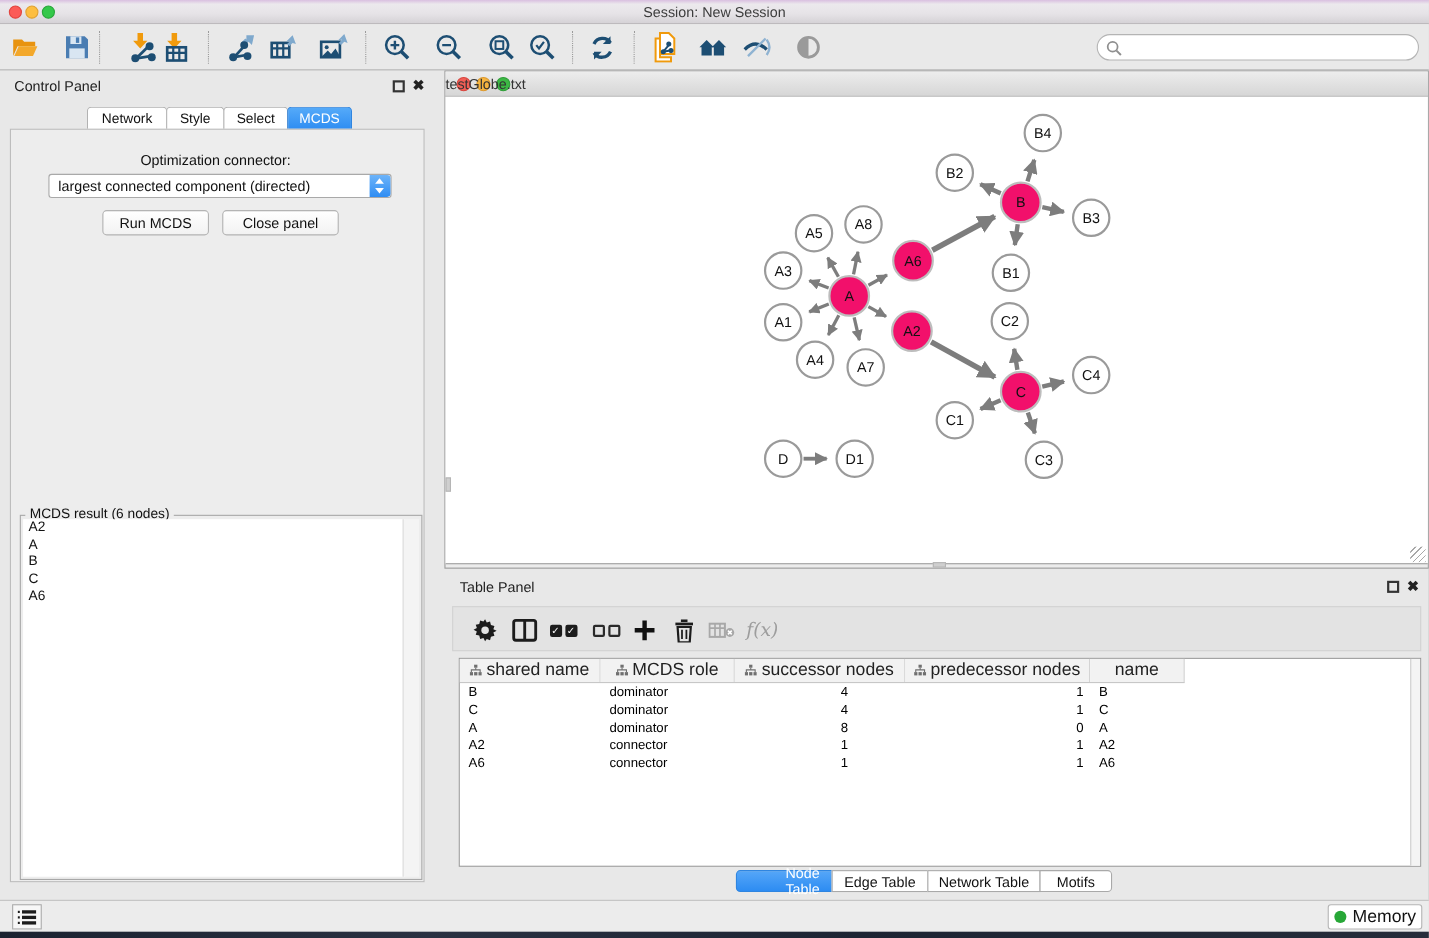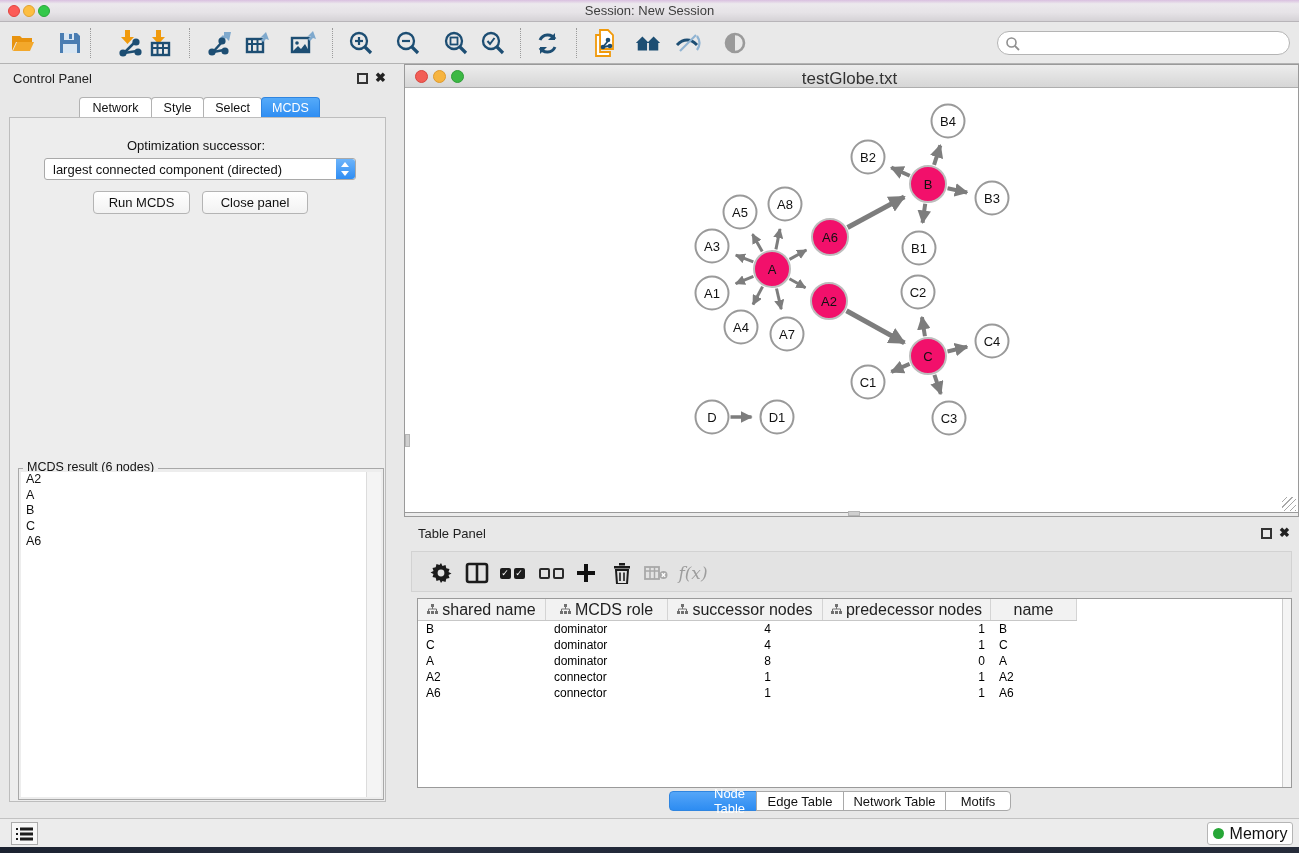--- a/index.html
+++ b/index.html
@@ -45,21 +45,21 @@
         font-size:13px; color:#111; display:flex; align-items:center; justify-content:center; }
   .fieldset { position:absolute; left:17px; top:404px; width:366px; height:332px; border:1px solid #a8a8a8; }
   .fieldset .legend { position:absolute; left:4px; top:-9px; background:#ededed; padding:0 4px; font-size:12.5px; color:#111; }
   .result-list { position:absolute; left:2px; top:3px; width:347px; height:325px; background:#fff; overflow:hidden; }
   .result-item { font-size:12.5px; color:#111; line-height:15.5px; padding-left:5px; }
   .vtrack { position:absolute; right:2px; top:3px; width:15px; height:325px; background:#f4f4f4; border-left:1px solid #dcdcdc; }
 
   
   .net-window { position:absolute; left:404px; top:64px; width:895px; height:453px; border:1px solid #9a9a9a; background:#ececec; }
   .net-titlebar { position:absolute; left:0; top:0; right:0; height:23px; background:linear-gradient(#ededed,#d6d6d6); border-bottom:1px solid #aeaeae; }
-  .net-titlebar .title { position:absolute; left:0; right:4px; top:4px; text-align:center; font-size:17px; color:#333; }
+  .net-titlebar .title { position:absolute; left:0; right:4px; top:4px; font-size:13px; color:#333; }
   .ntl { position:absolute; top:5px; width:13px; height:13px; border-radius:50%; }
   .ntl.red    { left:10px; background:#f25e56; border:1px solid #d8453e; }
   .ntl.yellow { left:28px; background:#f6b43f; border:1px solid #dd9a2e; }
   .ntl.green  { left:46px; background:#3cb844; border:1px solid #2f9e38; }
   .net-canvas { position:absolute; left:0; top:23px; width:893px; height:425px; background:#fff; border-bottom:1px solid #9a9a9a; }
   .scroll-stub-left { position:absolute; left:0; top:369px; width:5px; height:13px; background:#cfcfcf; border:1px solid #b5b5b5; }
   .scroll-stub-bottom { position:absolute; left:443px; bottom:0px; width:12px; height:5px; background:#cfcfcf; border:1px solid #b5b5b5; }
   .resize-grip { position:absolute; right:2px; top:432px; width:14px; height:14px;
       background:repeating-linear-gradient(135deg, transparent 0 3px, #a8a8a8 3px 4px); }
   #graph-svg text { font-family:"Liberation Sans", sans-serif; font-size:13px; fill:#111; }
@@ -261,21 +261,21 @@
 
     <div class="cp-tabs">
       <div class="tab" style="width:73px">Network</div>
       <div class="tab" style="width:53px">Style</div>
       <div class="tab" style="width:59px">Select</div>
       <div class="tab active" style="width:59px">MCDS</div>
     </div>
 
     <div class="cp-body"></div>
 
-    <div class="opt-label">Optimization successor:</div>
+    <div class="opt-label">Optimization connector:</div>
 
     <div class="dropdown">
       <div class="val">largest connected component (directed)</div>
       <div class="stepper"></div>
     </div>
 
     <div class="cp-btn" style="left:92px; width:97px">Run MCDS</div>
     <div class="cp-btn" style="left:201px; width:106px">Close panel</div>
 
     <div class="fieldset">

